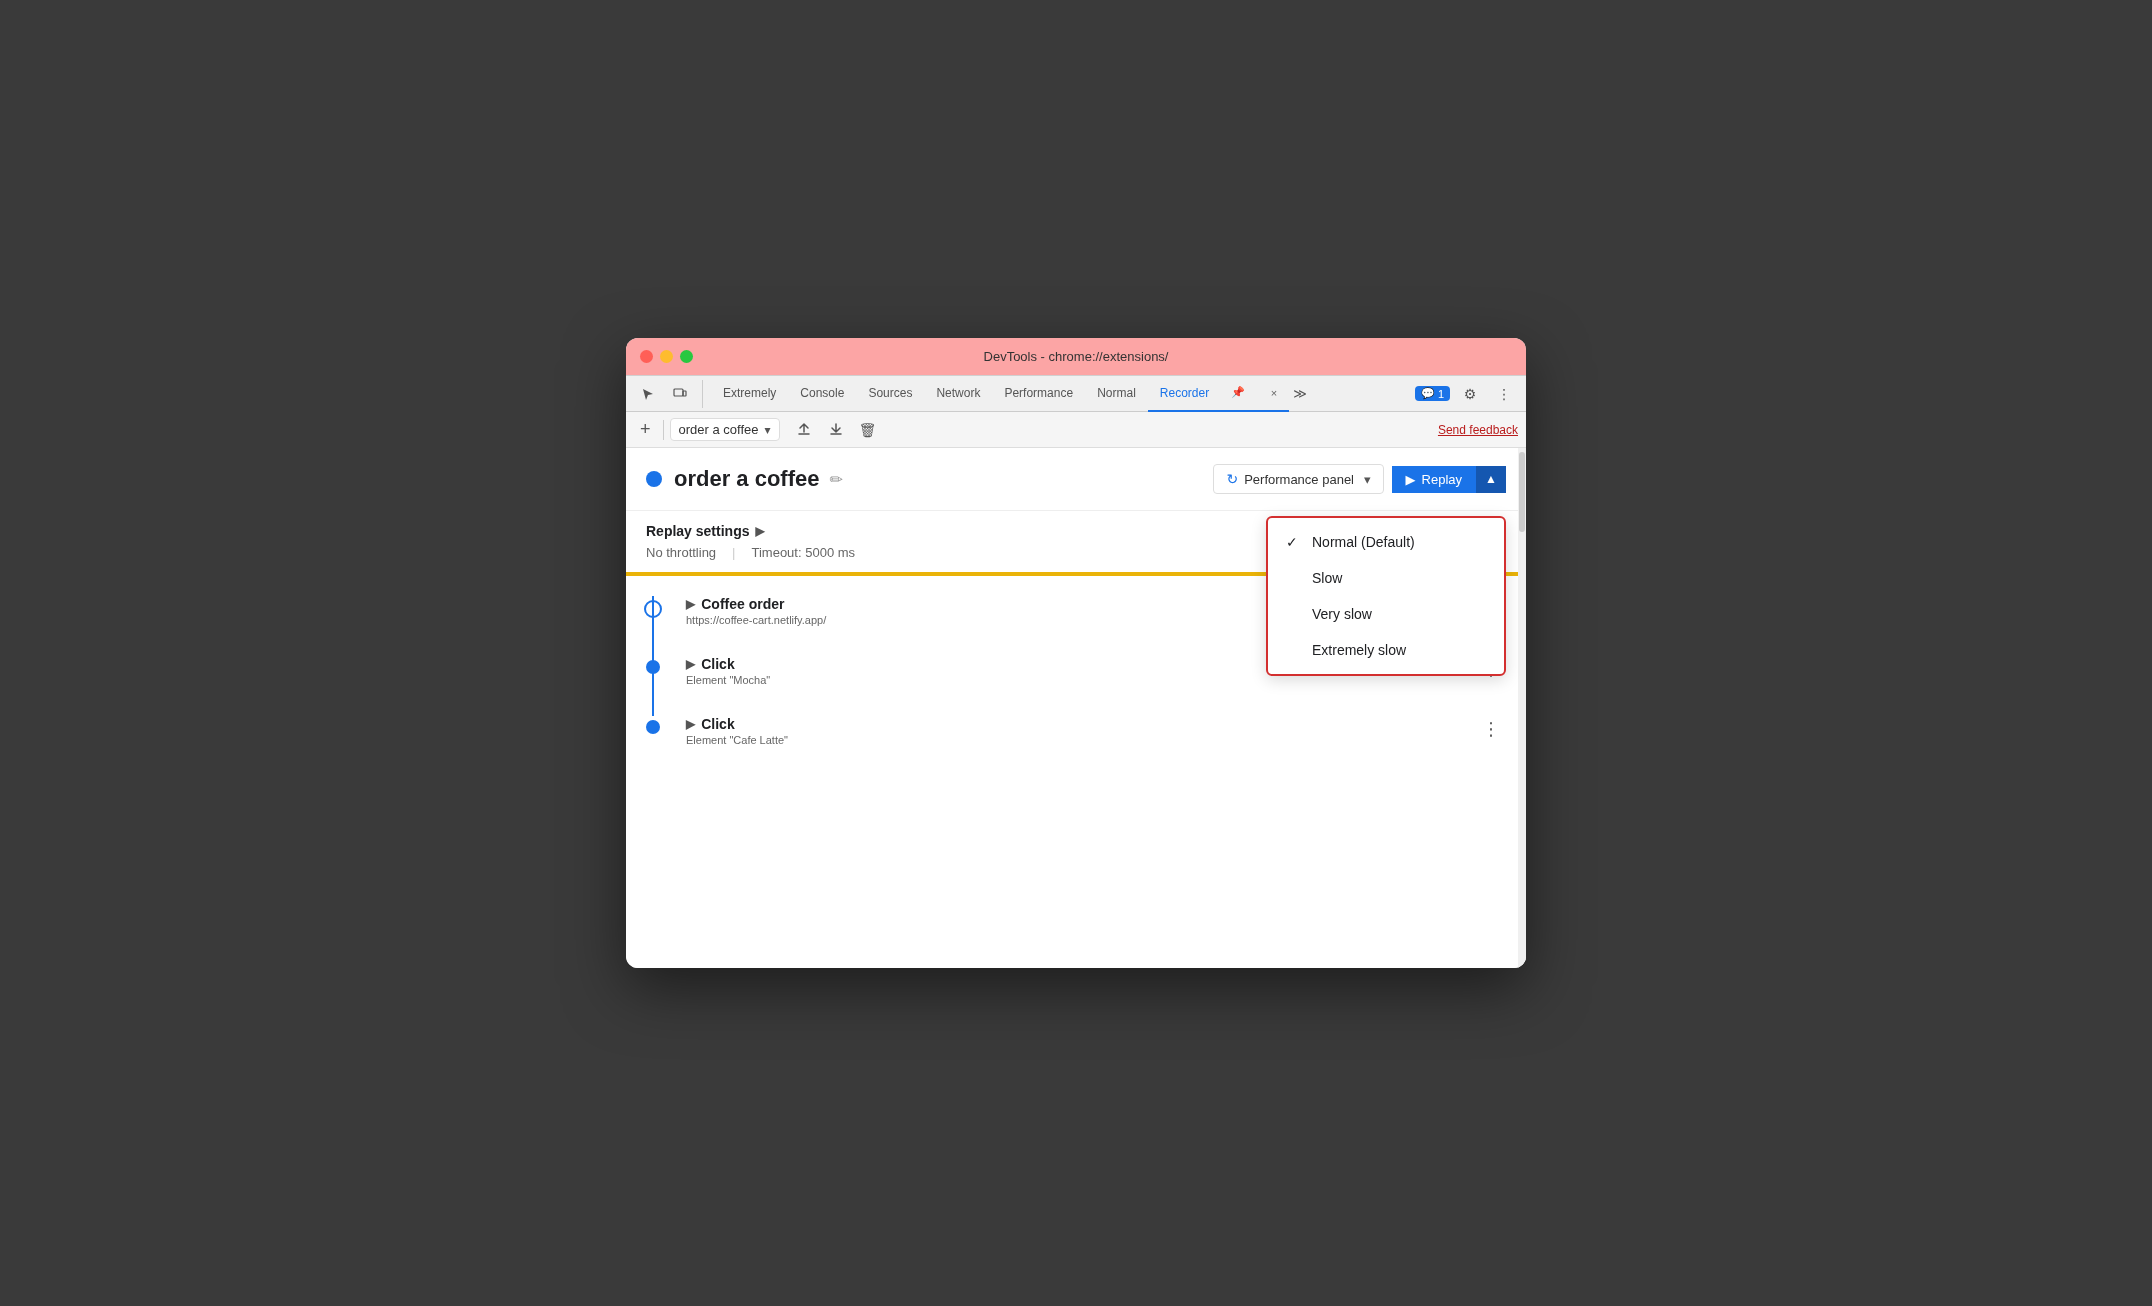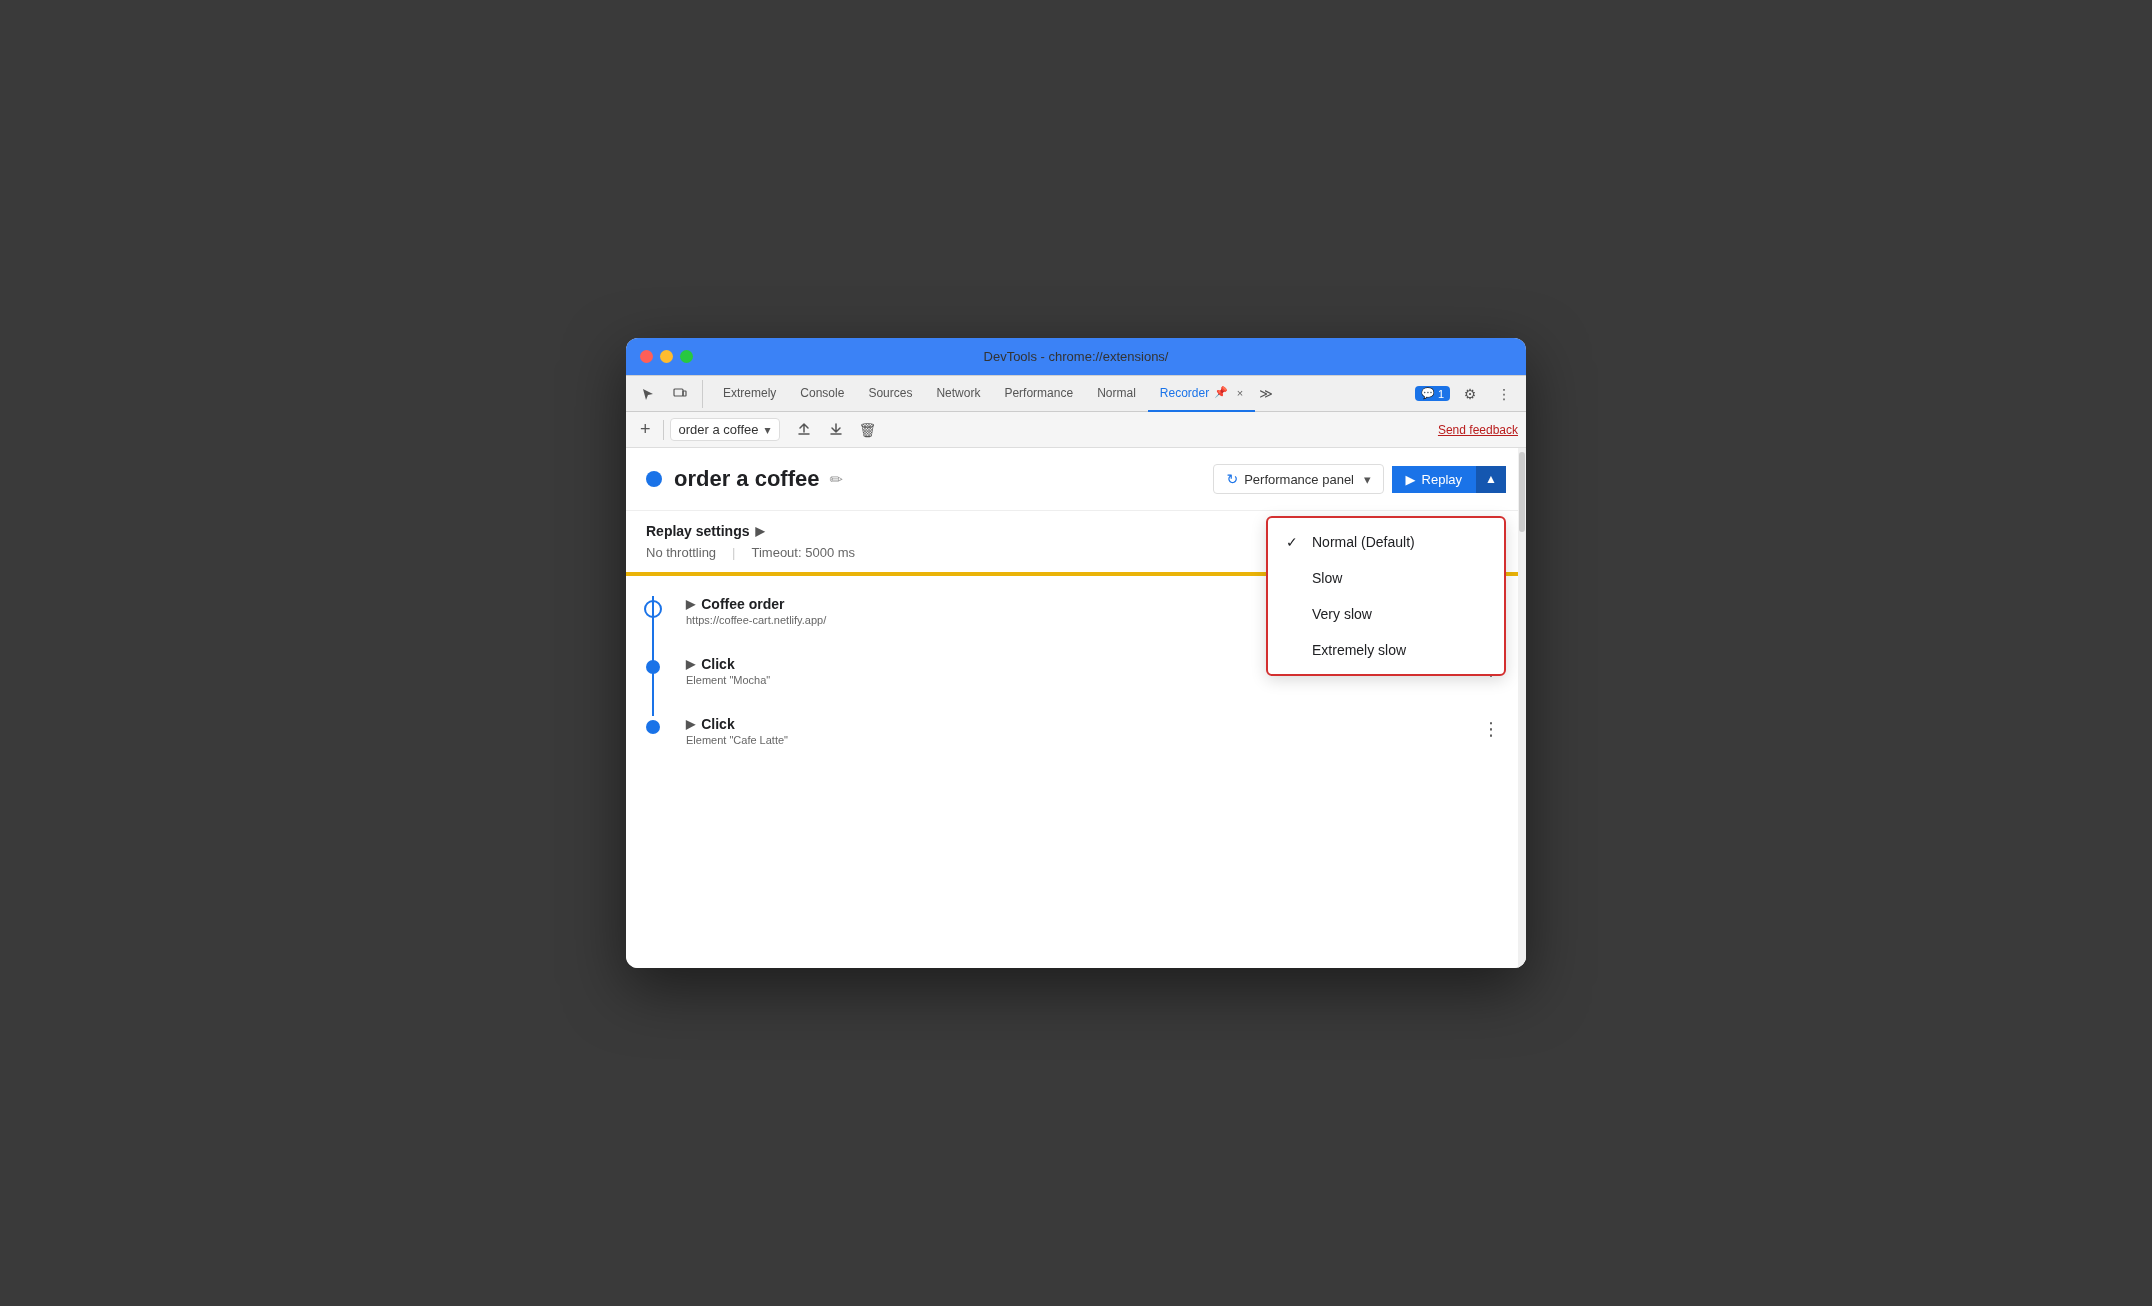--- a/index.html
+++ b/index.html
@@ -12,21 +12,21 @@
       font-family: -apple-system, BlinkMacSystemFont, 'Segoe UI', sans-serif;
     }
     .window {
       width: 900px;
       background: #f5f5f5;
       border-radius: 12px;
       box-shadow: 0 20px 60px rgba(0,0,0,0.5);
       overflow: hidden;
     }
     .title-bar {
-      background: #3b82f6;
+      background: #fca5a5;
       height: 38px;
       display: flex;
       align-items: center;
       padding: 0 14px;
       border-bottom: 1px solid #d0d0d0;
       position: relative;
     }
     .traffic-lights {
       display: flex;
       gap: 7px;
@@ -87,21 +87,21 @@
       cursor: pointer;
       border-bottom: 2px solid transparent;
       white-space: nowrap;
     }
     .tab.active {
       color: #1a73e8;
       border-bottom: 2px solid #1a73e8;
     }
     .tab-recorder {
       display: flex;
-      gap: 5px;
+      gap: 22px;
     }
     .recorder-pin {
       font-size: 11px;
     }
     .tab-close {
       font-size: 11px;
       margin-left: 4px;
       color: #666;
     }
     .tab-more {

